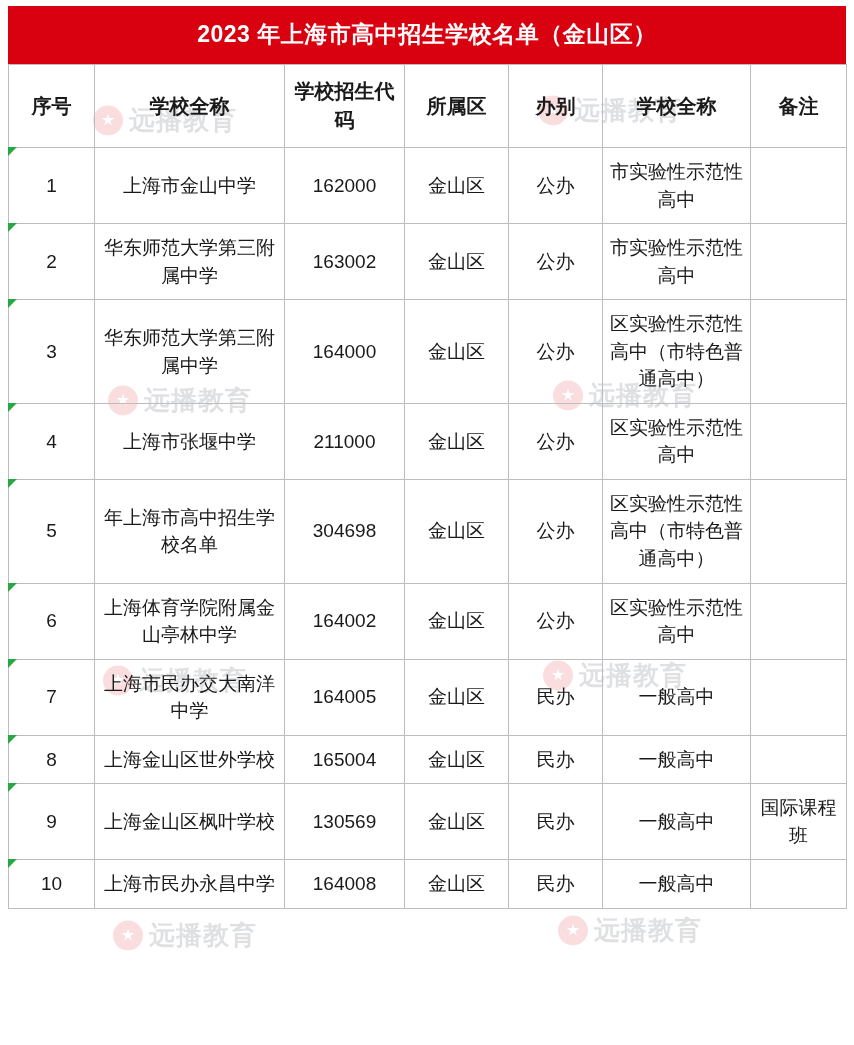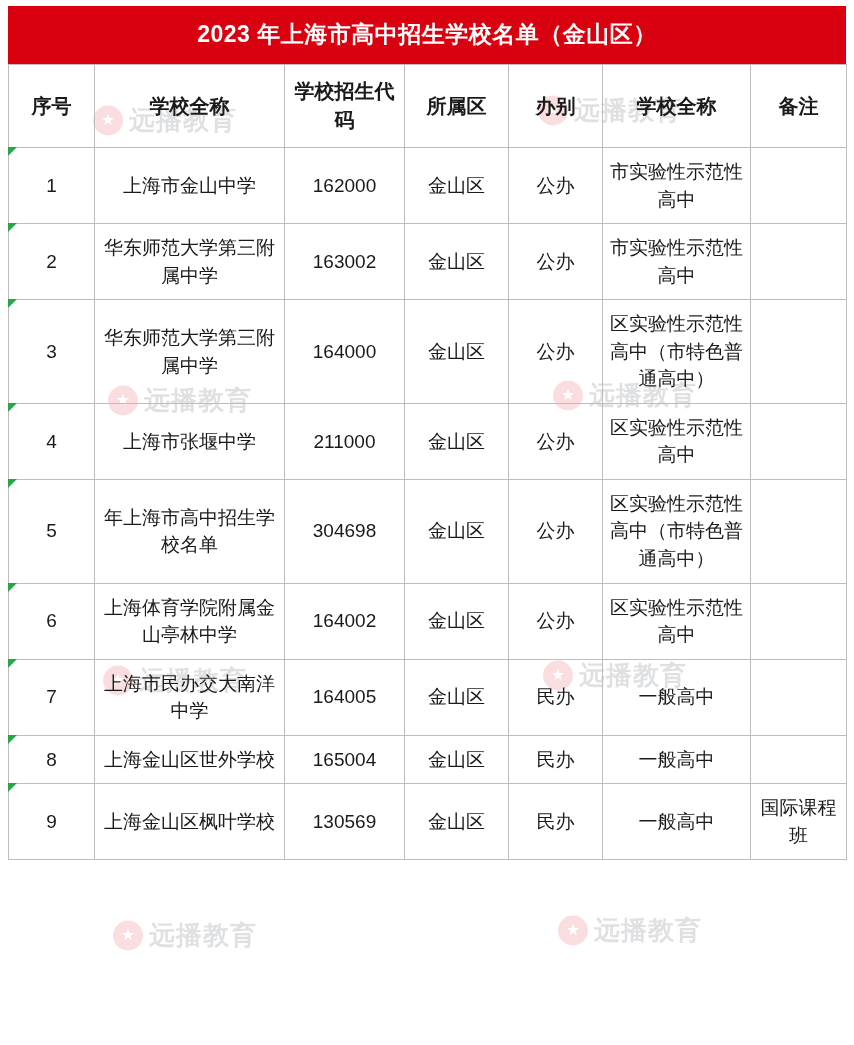--- a/index.html
+++ b/index.html
@@ -259,16 +259,25 @@
       </tr>
       <tr>
         <td>9</td>
         <td>上海金山区枫叶学校</td>
         <td>130569</td>
         <td>金山区</td>
         <td>民办</td>
         <td>一般高中</td>
         <td>国际课程班</td>
       </tr>
+      <tr>
+        <td>10</td>
+        <td>上海市民办永昌中学</td>
+        <td>164008</td>
+        <td>金山区</td>
+        <td>民办</td>
+        <td>一般高中</td>
+        <td></td>
+      </tr>
     </tbody>
   </table>
 
 </div>
 
 </body></html>

